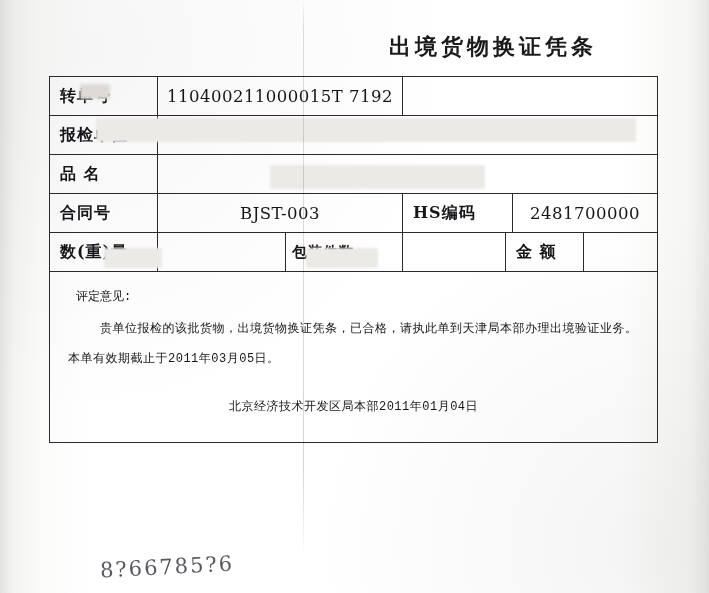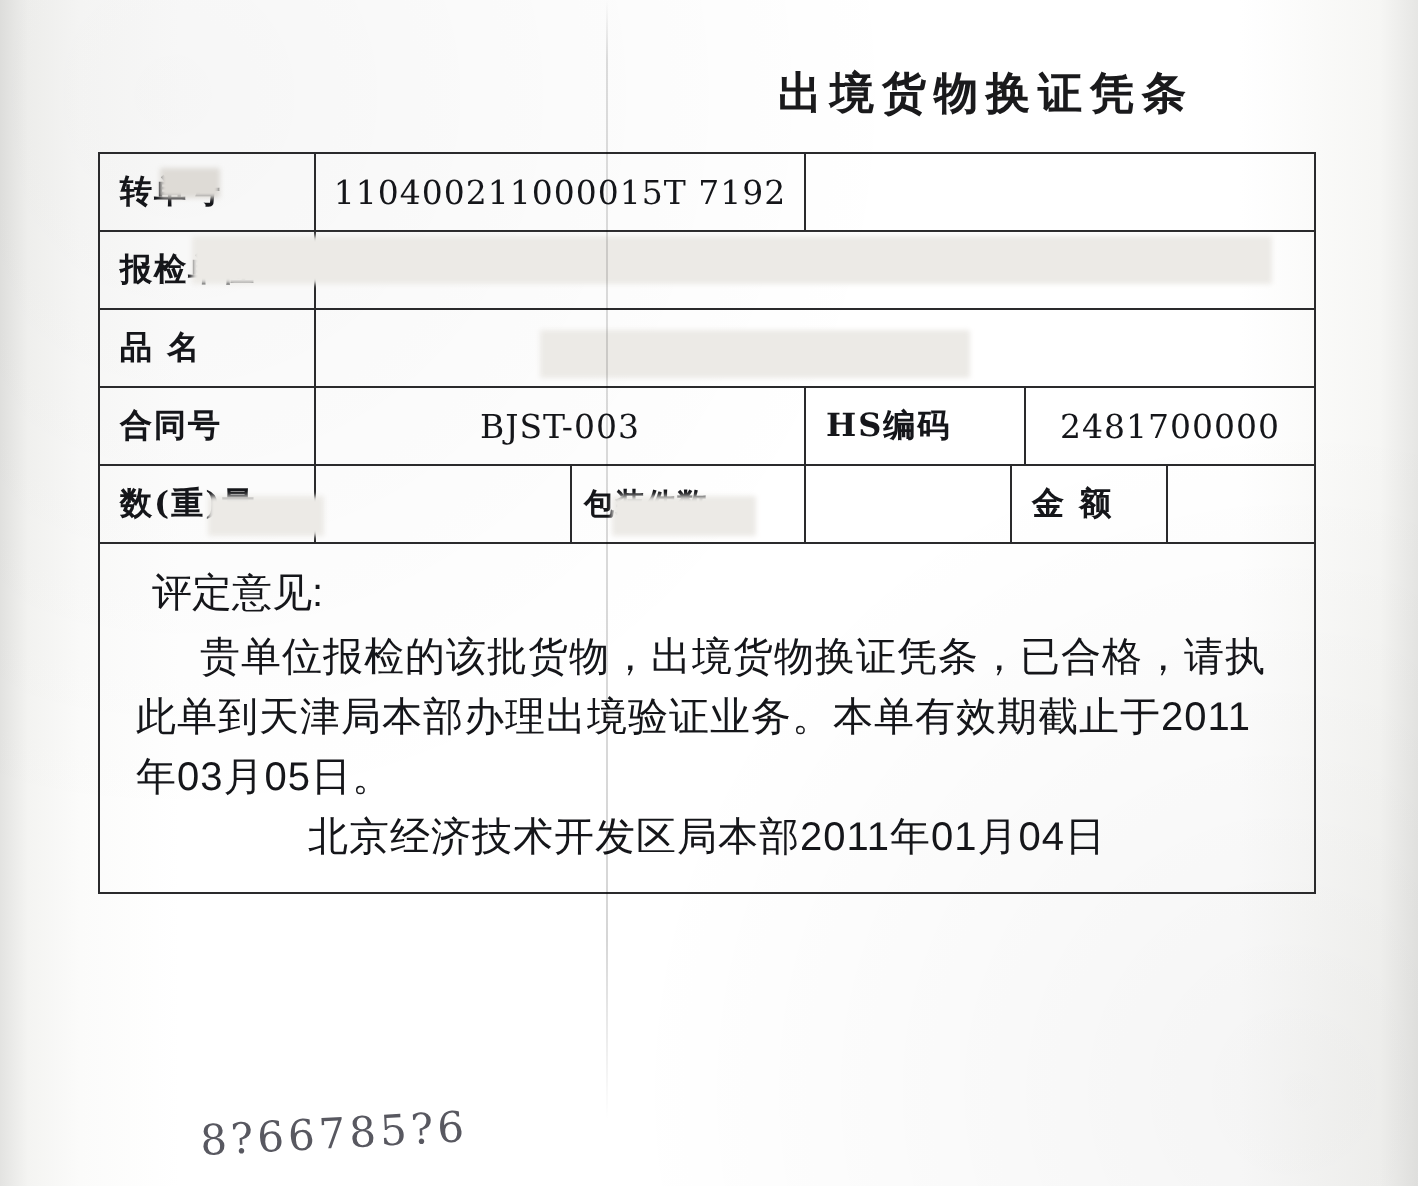--- a/index.html
+++ b/index.html
@@ -112,40 +112,41 @@
     border-radius: 1px;
   }
   .redact.r1 { position: absolute; left: 96px; top: 118px; width: 540px; height: 24px; }
   .redact.r2 { position: absolute; left: 270px; top: 165px; width: 215px; height: 24px; }
   .redact.r3 { position: absolute; left: 104px; top: 248px; width: 58px; height: 20px; }
   .redact.r4 { position: absolute; left: 306px; top: 248px; width: 72px; height: 20px; }
   .redact.smudge1 { position: absolute; left: 80px; top: 84px; width: 30px; height: 15px; background: #dedbd6; filter: blur(1.4px); }
 
   
   .comment-row {
-    font-family: Liberation Sans, sans-serif;
-    font-size: 20px;
+    font-family: Liberation Mono, monospace;
+    font-size: 12px;
     line-height: 30px;
     padding: 10px 12px 12px 12px;
     min-height: 170px;
     box-sizing: border-box;
     position: relative;
     display: block;
   }
   .comment-title {
     padding-left: 14px;
     margin-bottom: 2px;
   }
   .comment-body {
     text-indent: 32px;
     padding: 0 4px 0 6px;
     letter-spacing: 0.5px;
   }
   .comment-sign {
     text-align: center;
+    margin-top: 18px;
     letter-spacing: 0.5px;
   }
   
   .fold {
     position: absolute;
     left: 303px;
     top: 0;
     width: 1px;
     height: 593px;
     background: linear-gradient(to bottom, rgba(0,0,0,0) 0px, rgba(0,0,0,0.13) 30px, rgba(0,0,0,0.16) 470px, rgba(0,0,0,0) 560px);

